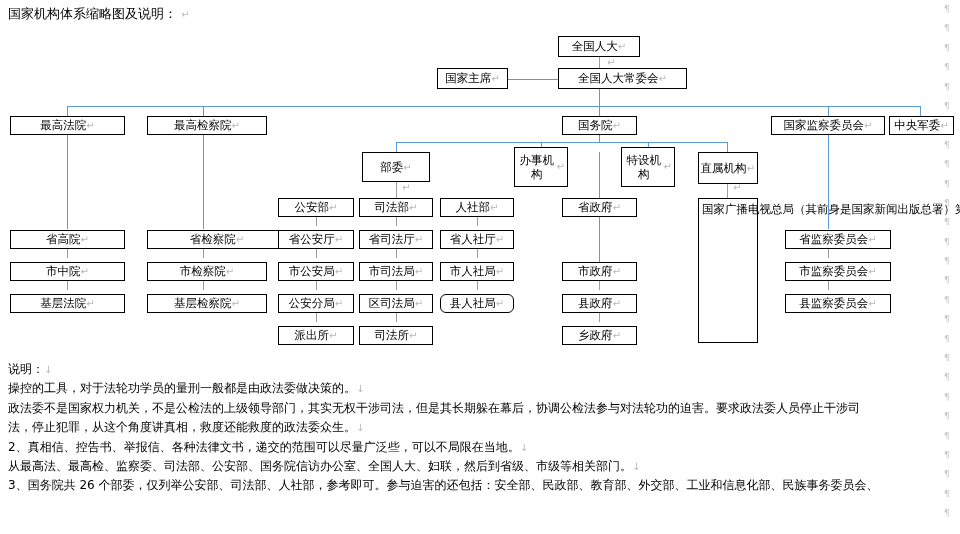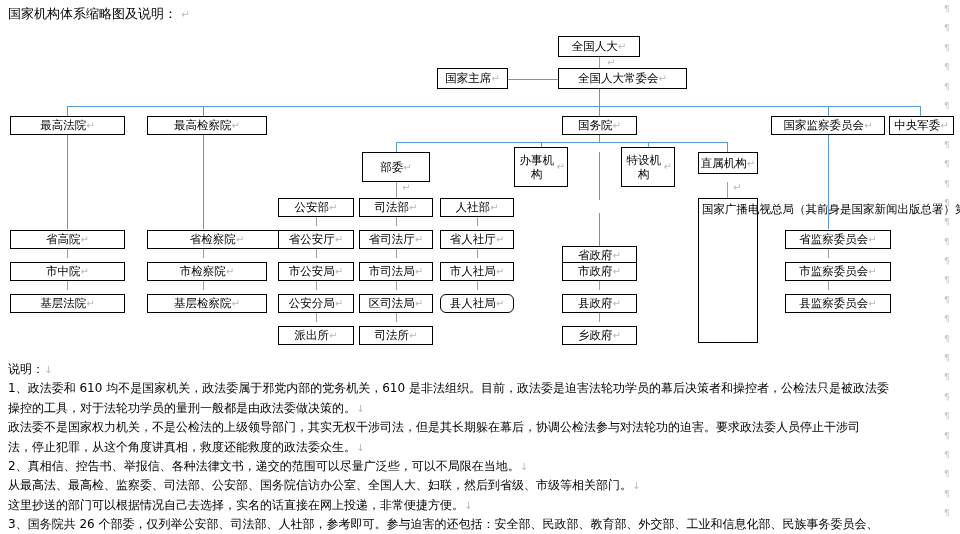--- a/index.html
+++ b/index.html
@@ -204,40 +204,40 @@
       <span class="pilcrow">↵</span>
   </div>
   <div class="box multi" style="left:514px;top:147px;width:54px;height:40px;">
     <span>办事机构</span>
       <span class="pilcrow">↵</span>
   </div>
   <div class="box multi" style="left:621px;top:147px;width:54px;height:40px;">
     <span>特设机构</span>
       <span class="pilcrow">↵</span>
   </div>
-  <div class="box" style="left:698px;top:152px;width:60px;height:22px;">
+  <div class="box" style="left:698px;top:152px;width:60px;height:32px;justify-content:flex-end;">
     <span>直属机构</span>
       <span class="pilcrow">↵</span>
   </div>
   <span class="pilcrow" style="position:absolute;left:402px;top:182px;z-index:4;">↵</span>
   <span class="pilcrow" style="position:absolute;left:733px;top:182px;z-index:4;">↵</span>
 
   <div class="box" style="left:278px;top:198px;width:76px;height:19px;">
     <span>公安部</span>
       <span class="pilcrow">↵</span>
   </div>
   <div class="box" style="left:359px;top:198px;width:74px;height:19px;">
     <span>司法部</span>
       <span class="pilcrow">↵</span>
   </div>
   <div class="box" style="left:440px;top:198px;width:74px;height:19px;">
     <span>人社部</span>
       <span class="pilcrow">↵</span>
   </div>
-  <div class="box" style="left:562px;top:198px;width:75px;height:19px;margin-top:48px;">
+  <div class="box" style="left:562px;top:198px;width:75px;height:19px;">
     <span>省政府</span>
       <span class="pilcrow">↵</span>
   </div>
   <div class="box para" style="left:698px;top:198px;width:60px;height:145px;">
     <div><span>国家广播电视总局（其前身是国家新闻出版总署）第 50 号文件的颁布机构</span></div>
   </div>
 
   <div class="box" style="left:10px;top:230px;width:115px;height:19px;">
     <span>省高院</span>
       <span class="pilcrow">↵</span>
@@ -331,24 +331,22 @@
   </div>
   <div class="box" style="left:562px;top:326px;width:75px;height:19px;">
     <span>乡政府</span>
       <span class="pilcrow">↵</span>
   </div>
 
   <div class="notes">
     <p>
       <span>说明：</span><span class="pilcrow">↓</span>
     </p>
-    <p><span>1、政法委和 610 均不是国家机关，政法委属于邪党内部的党务机关，610 是非法组织。目前，政法委是迫害法轮功学员的幕后决策者和操控者，公检法只是被政法委</span></p>
     <p><span>操控的工具，对于法轮功学员的量刑一般都是由政法委做决策的。</span><span class="pilcrow">↓</span></p>
     <p><span>政法委不是国家权力机关，不是公检法的上级领导部门，其实无权干涉司法，但是其长期躲在幕后，协调公检法参与对法轮功的迫害。要求政法委人员停止干涉司</span></p>
     <p><span>法，停止犯罪，从这个角度讲真相，救度还能救度的政法委众生。</span><span class="pilcrow">↓</span></p>
     <p><span>2、真相信、控告书、举报信、各种法律文书，递交的范围可以尽量广泛些，可以不局限在当地。</span><span class="pilcrow">↓</span></p>
     <p><span>从最高法、最高检、监察委、司法部、公安部、国务院信访办公室、全国人大、妇联，然后到省级、市级等相关部门。</span><span class="pilcrow">↓</span></p>
-    <p><span>这里抄送的部门可以根据情况自己去选择，实名的话直接在网上投递，非常便捷方便。</span><span class="pilcrow">↓</span></p>
     <p><span>3、国务院共 26 个部委，仅列举公安部、司法部、人社部，参考即可。参与迫害的还包括：安全部、民政部、教育部、外交部、工业和信息化部、民族事务委员会、</span></p>
 
   </div>
 
 </div>
 
 </body></html>

